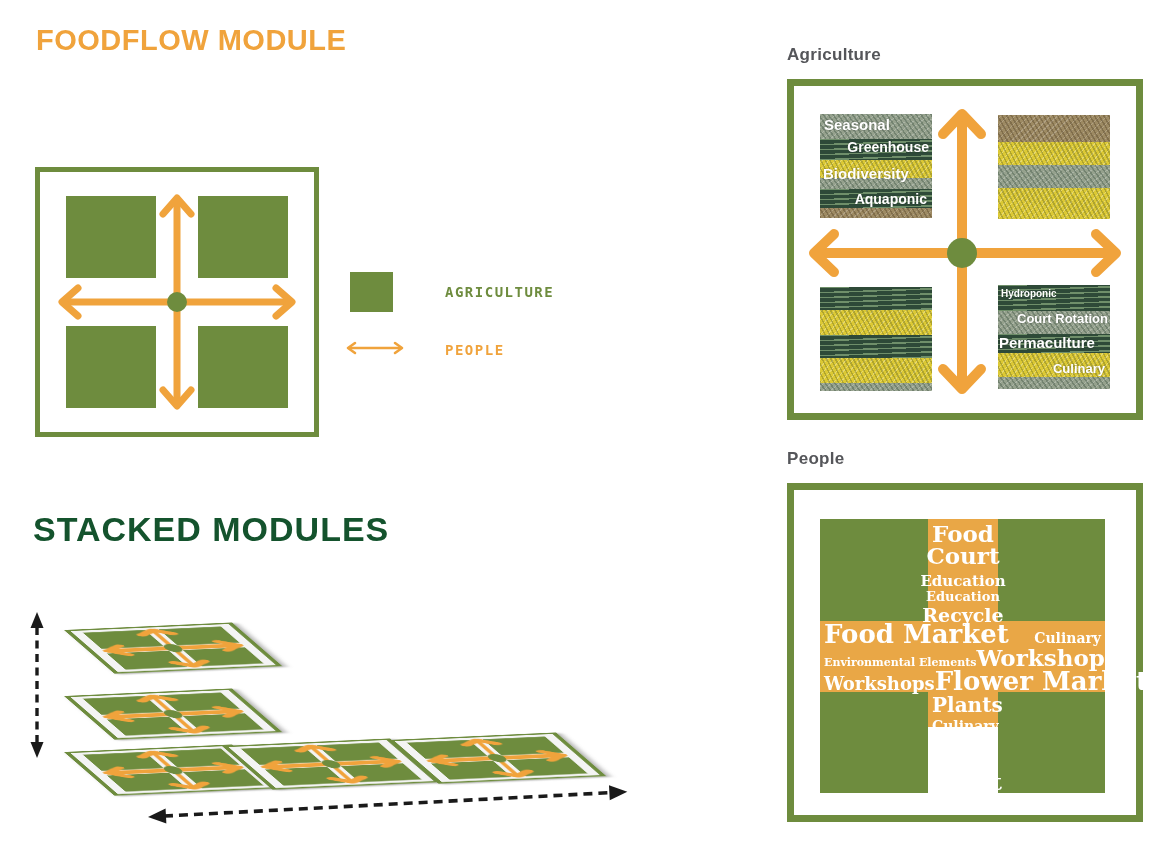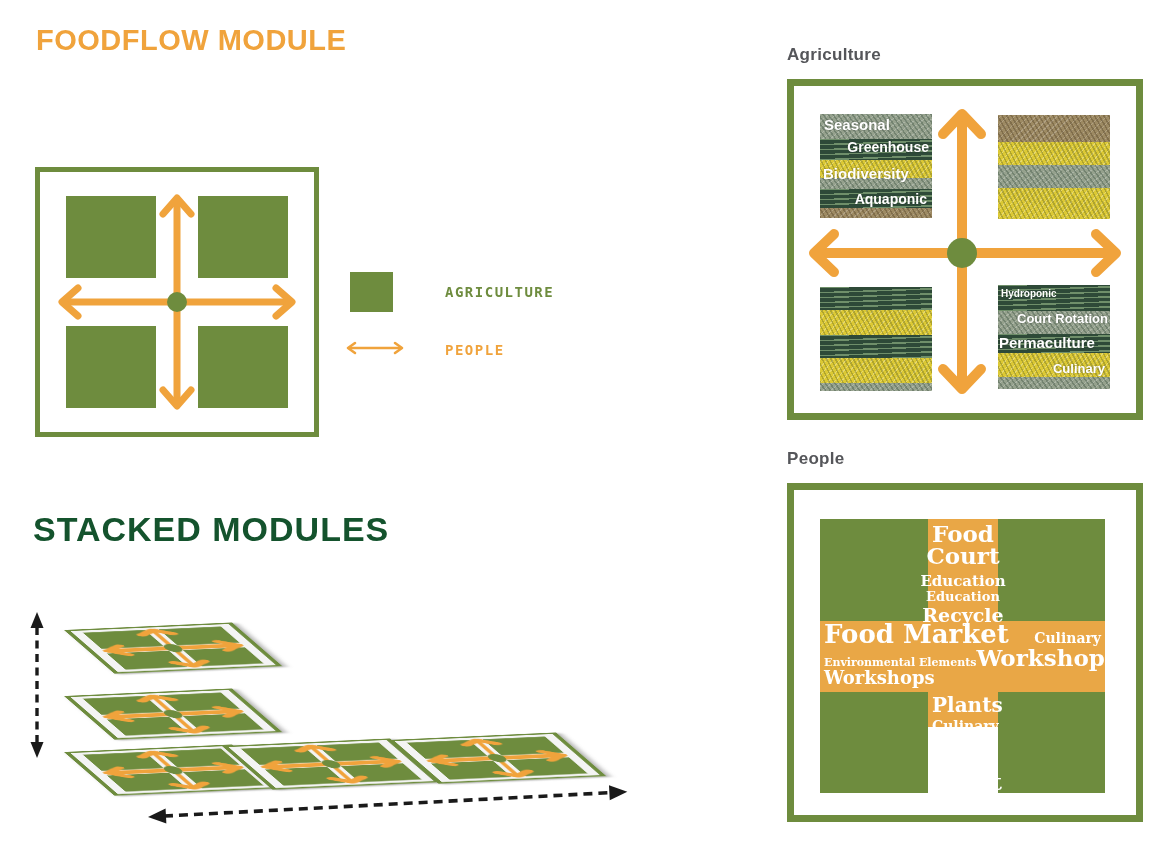--- a/index.html
+++ b/index.html
@@ -295,20 +295,21 @@
         <div class="pe-row" style="margin-top:1px">
           <span class="pe-word" style="font-size:26px">Food Market</span>
           <span class="pe-word" style="font-size:14px">Culinary</span>
         </div>
         <div class="pe-row">
           <span class="pe-word" style="font-size:11px">Environmental Elements</span>
           <span class="pe-word" style="font-size:23px">Workshops</span>
         </div>
         <div class="pe-row">
           <span class="pe-word" style="font-size:18px">Workshops</span>
+          <span class="pe-word" style="font-size:26px">Flower Market</span>
         </div>
       </div>
 
       <div class="pe-bottom-arm">
         <div class="pe-word" style="font-size:20px">Plants</div>
         <div class="pe-word" style="font-size:14px;margin-top:5px">Culinary</div>
         <div class="pe-word" style="font-size:14px">Market</div>
         <div class="pe-word" style="font-size:22px;margin-top:5px">Food</div>
         <div class="pe-word" style="font-size:22px">Court</div>
       </div>

